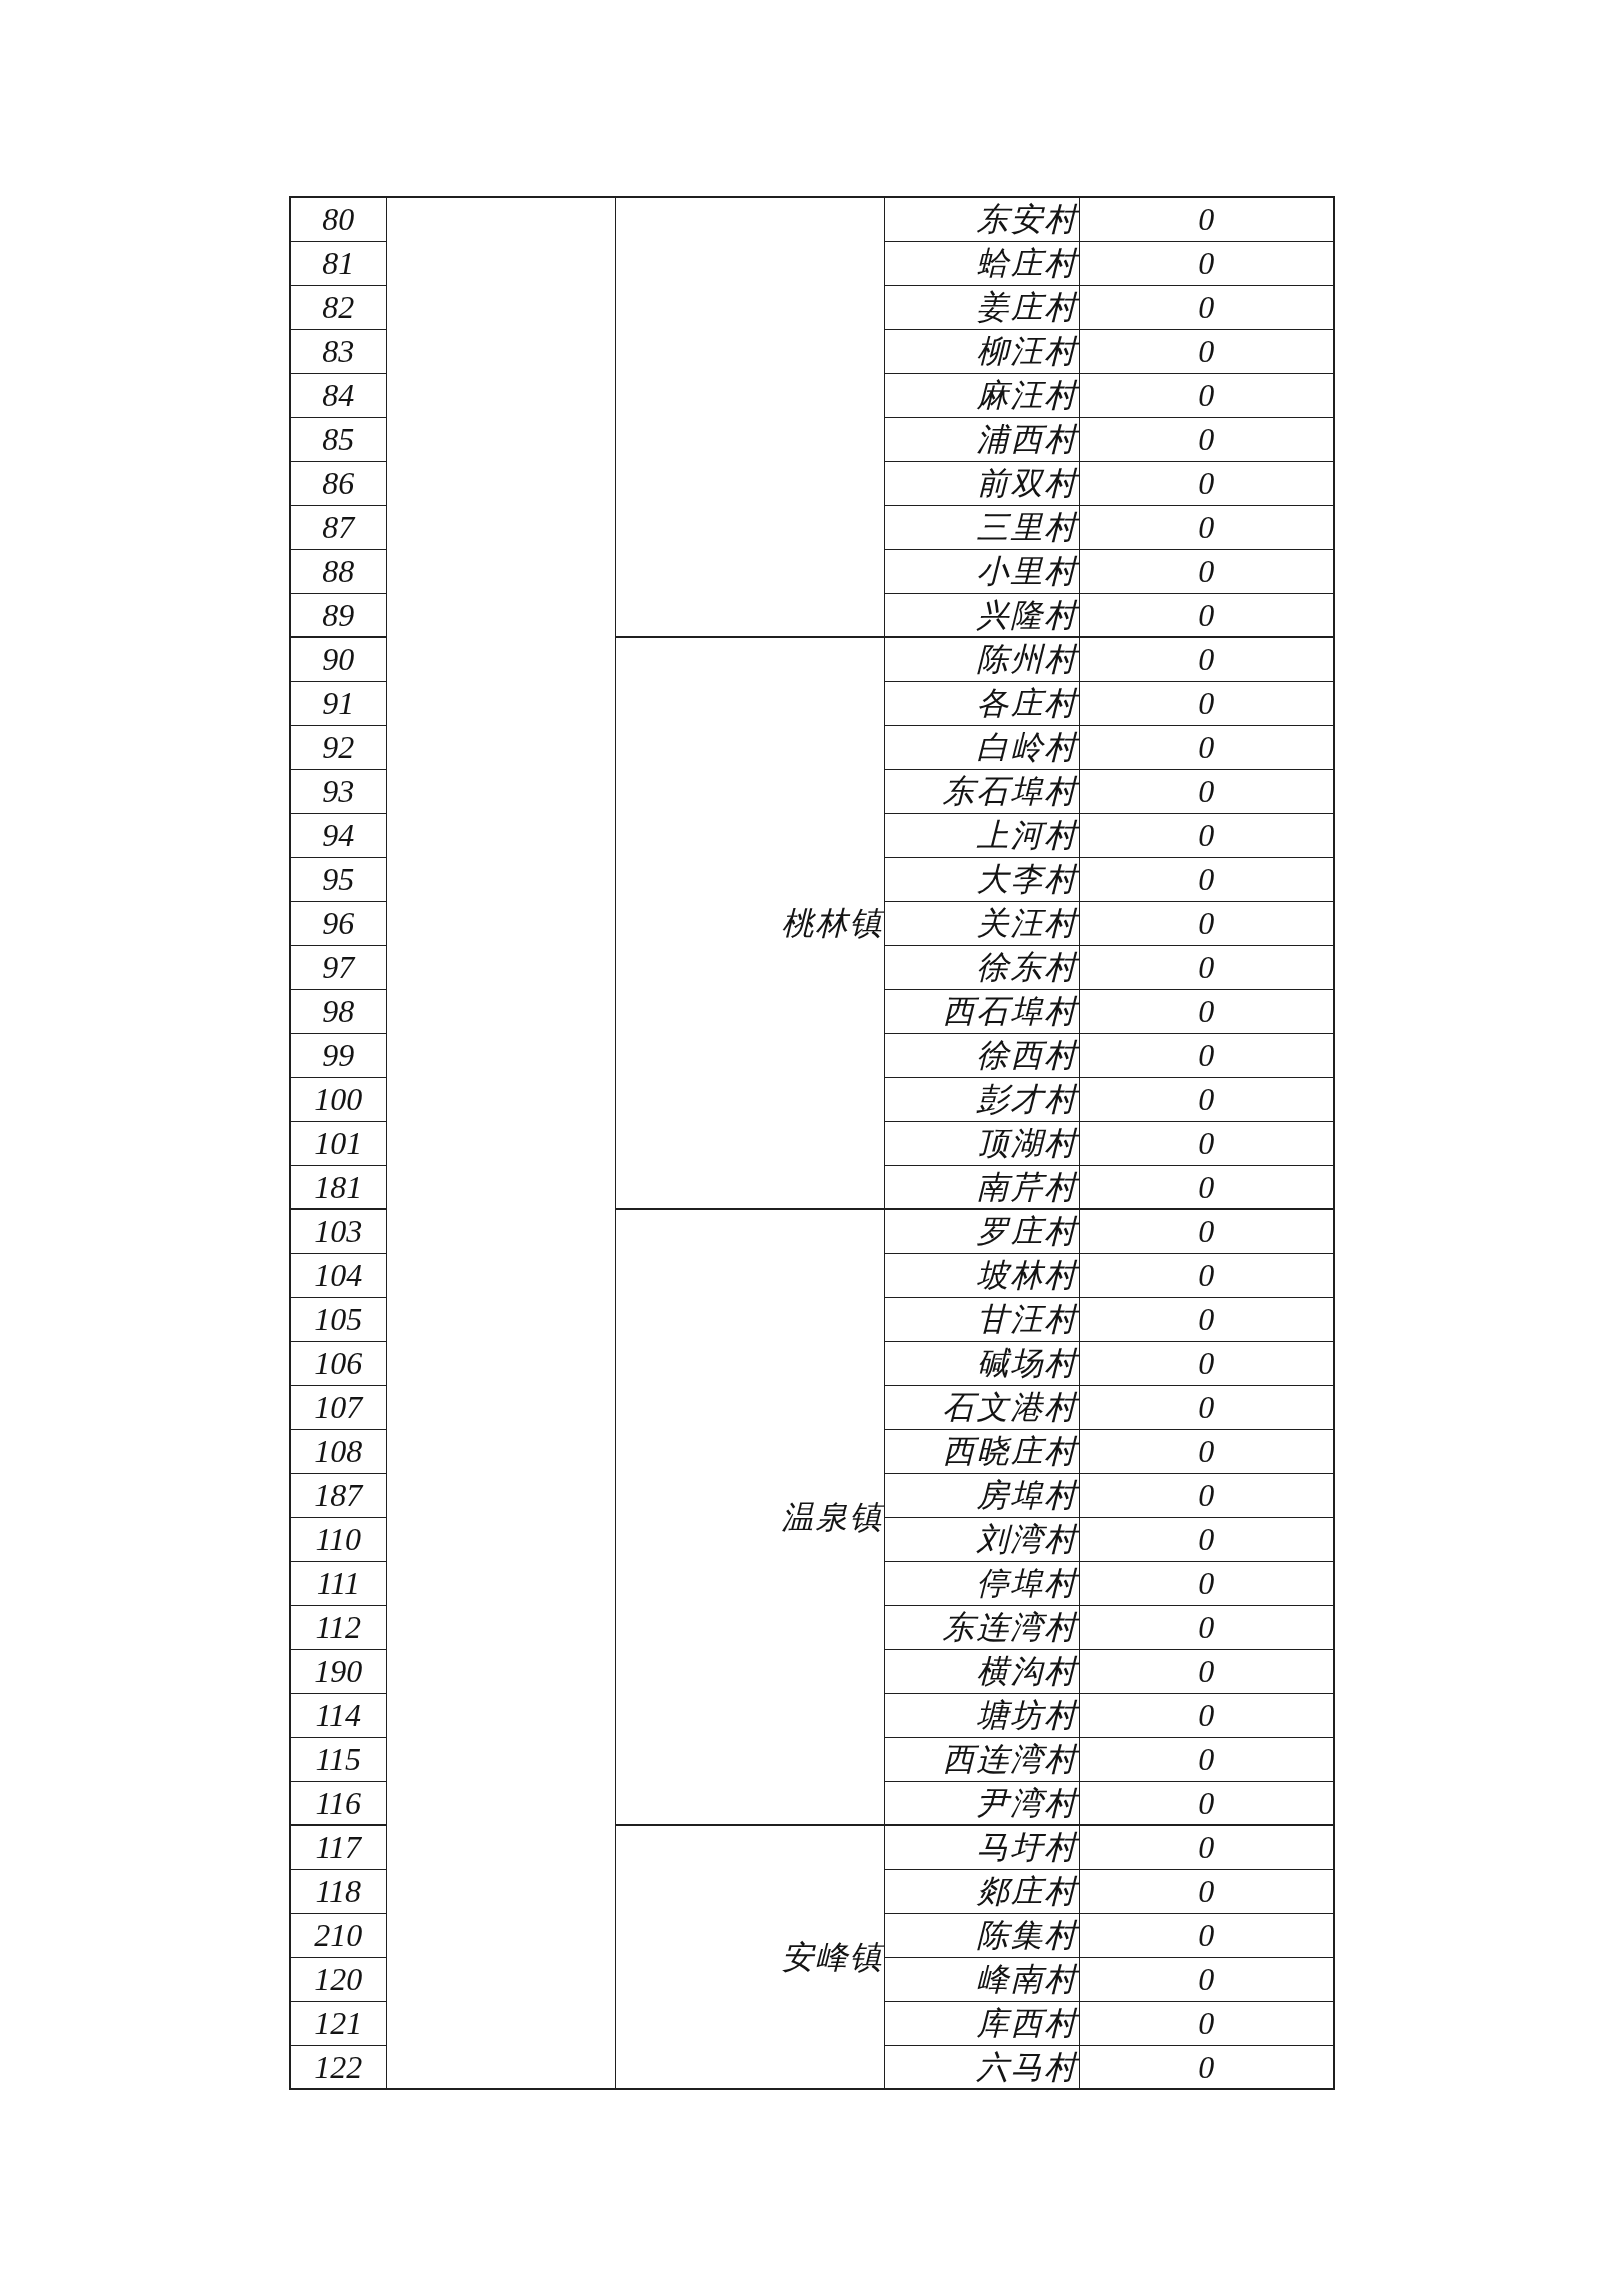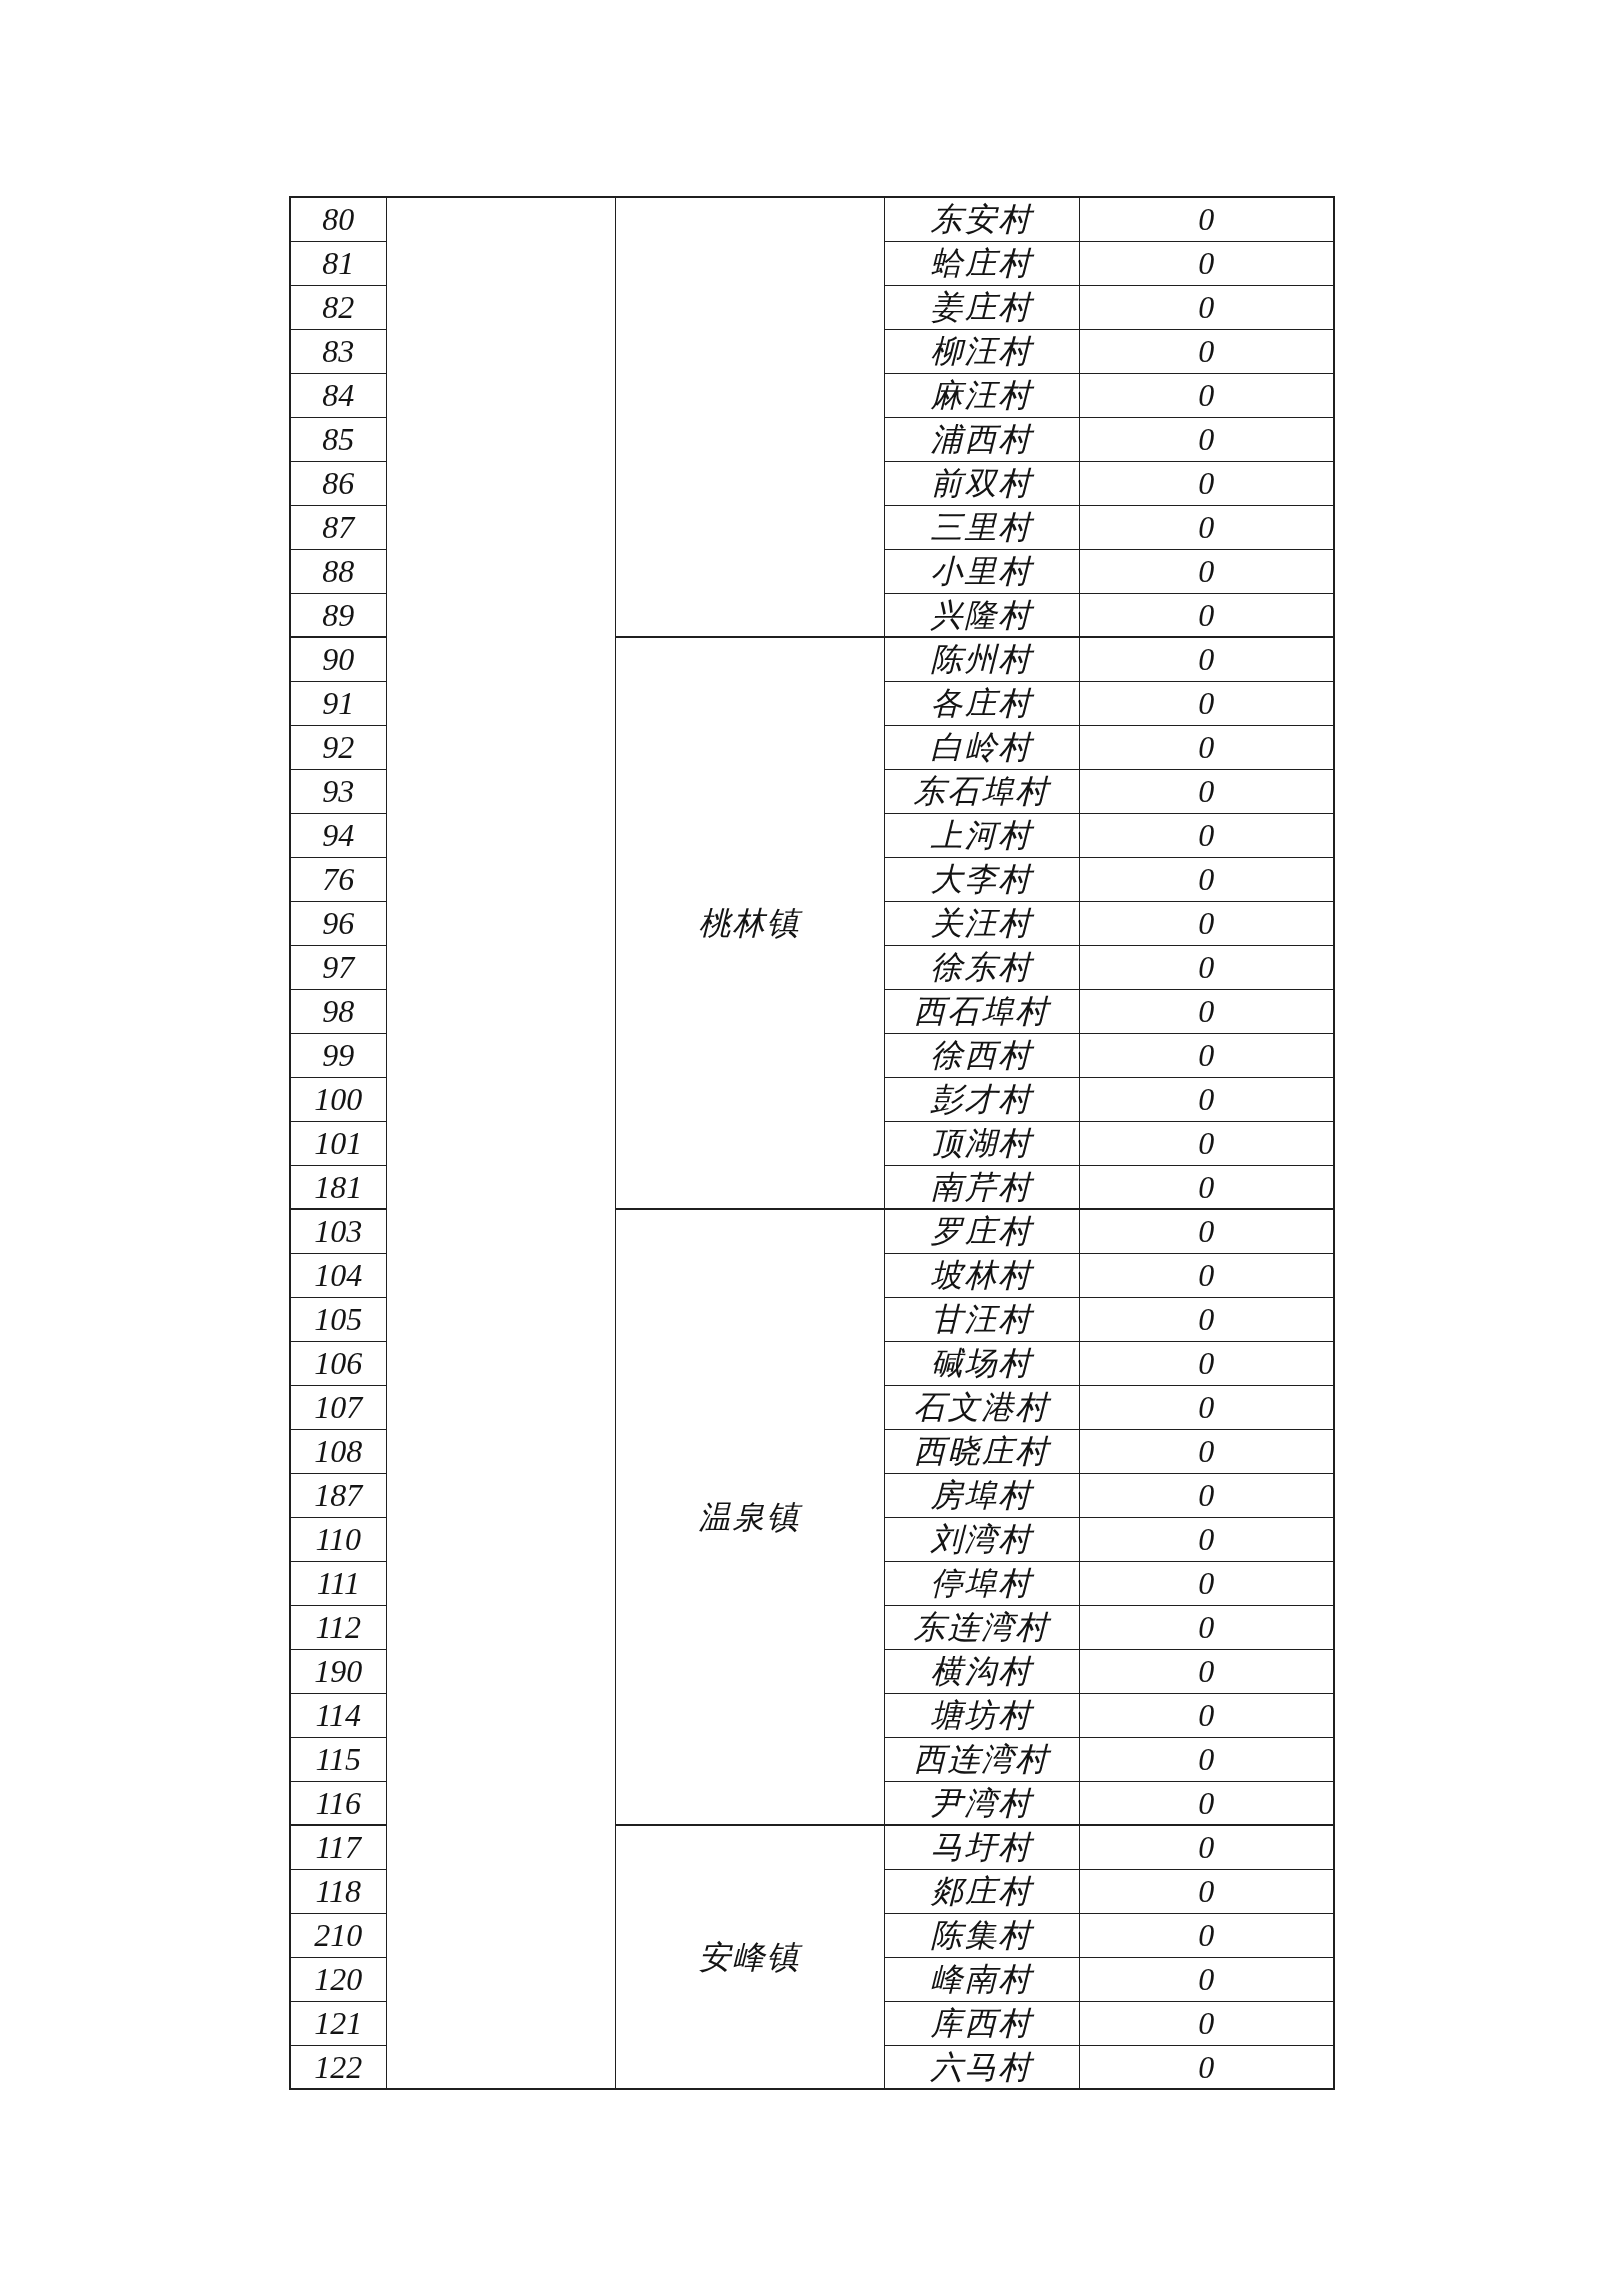--- a/index.html
+++ b/index.html
@@ -35,20 +35,21 @@
     vertical-align: middle;
     font-family: "Liberation Serif", "DejaVu Serif", serif;
     font-size: 32px;
     line-height: 1;
     color: #141414;
     overflow: hidden;
     white-space: nowrap;
   }
   table.data-table td.cjk {
     letter-spacing: 2px;
+    text-align: right;
   }
   table.data-table tr.group-start td {
     border-top-width: 2px;
   }
 </style>
 </head>
 <body>
 
 <div class="page">
   <table class="data-table">
@@ -132,21 +133,21 @@
           <td>93</td>
           <td class="cjk">东石埠村</td>
           <td>0</td>
         </tr>
         <tr>
           <td>94</td>
           <td class="cjk">上河村</td>
           <td>0</td>
         </tr>
         <tr>
-          <td>76</td>
+          <td>95</td>
           <td class="cjk">大李村</td>
           <td>0</td>
         </tr>
         <tr>
           <td>96</td>
           <td class="cjk">关汪村</td>
           <td>0</td>
         </tr>
         <tr>
           <td>97</td>

